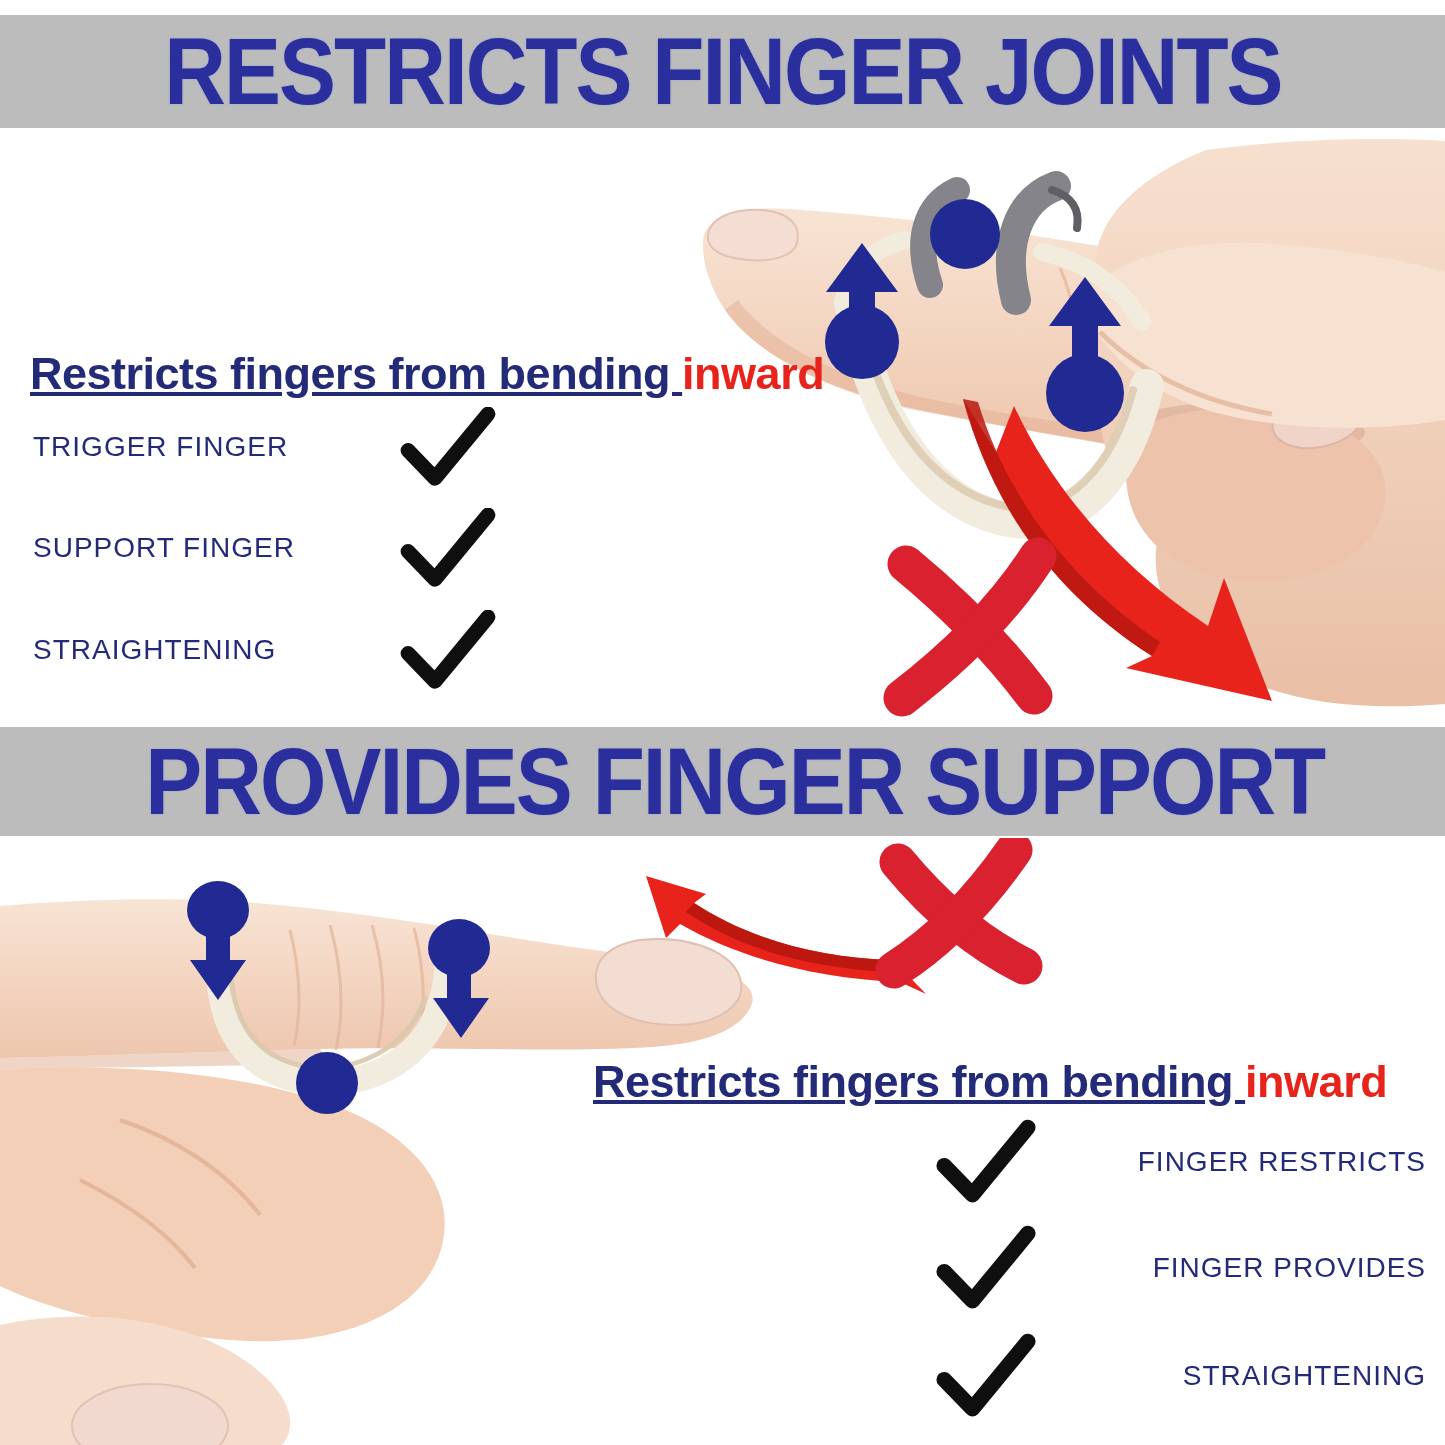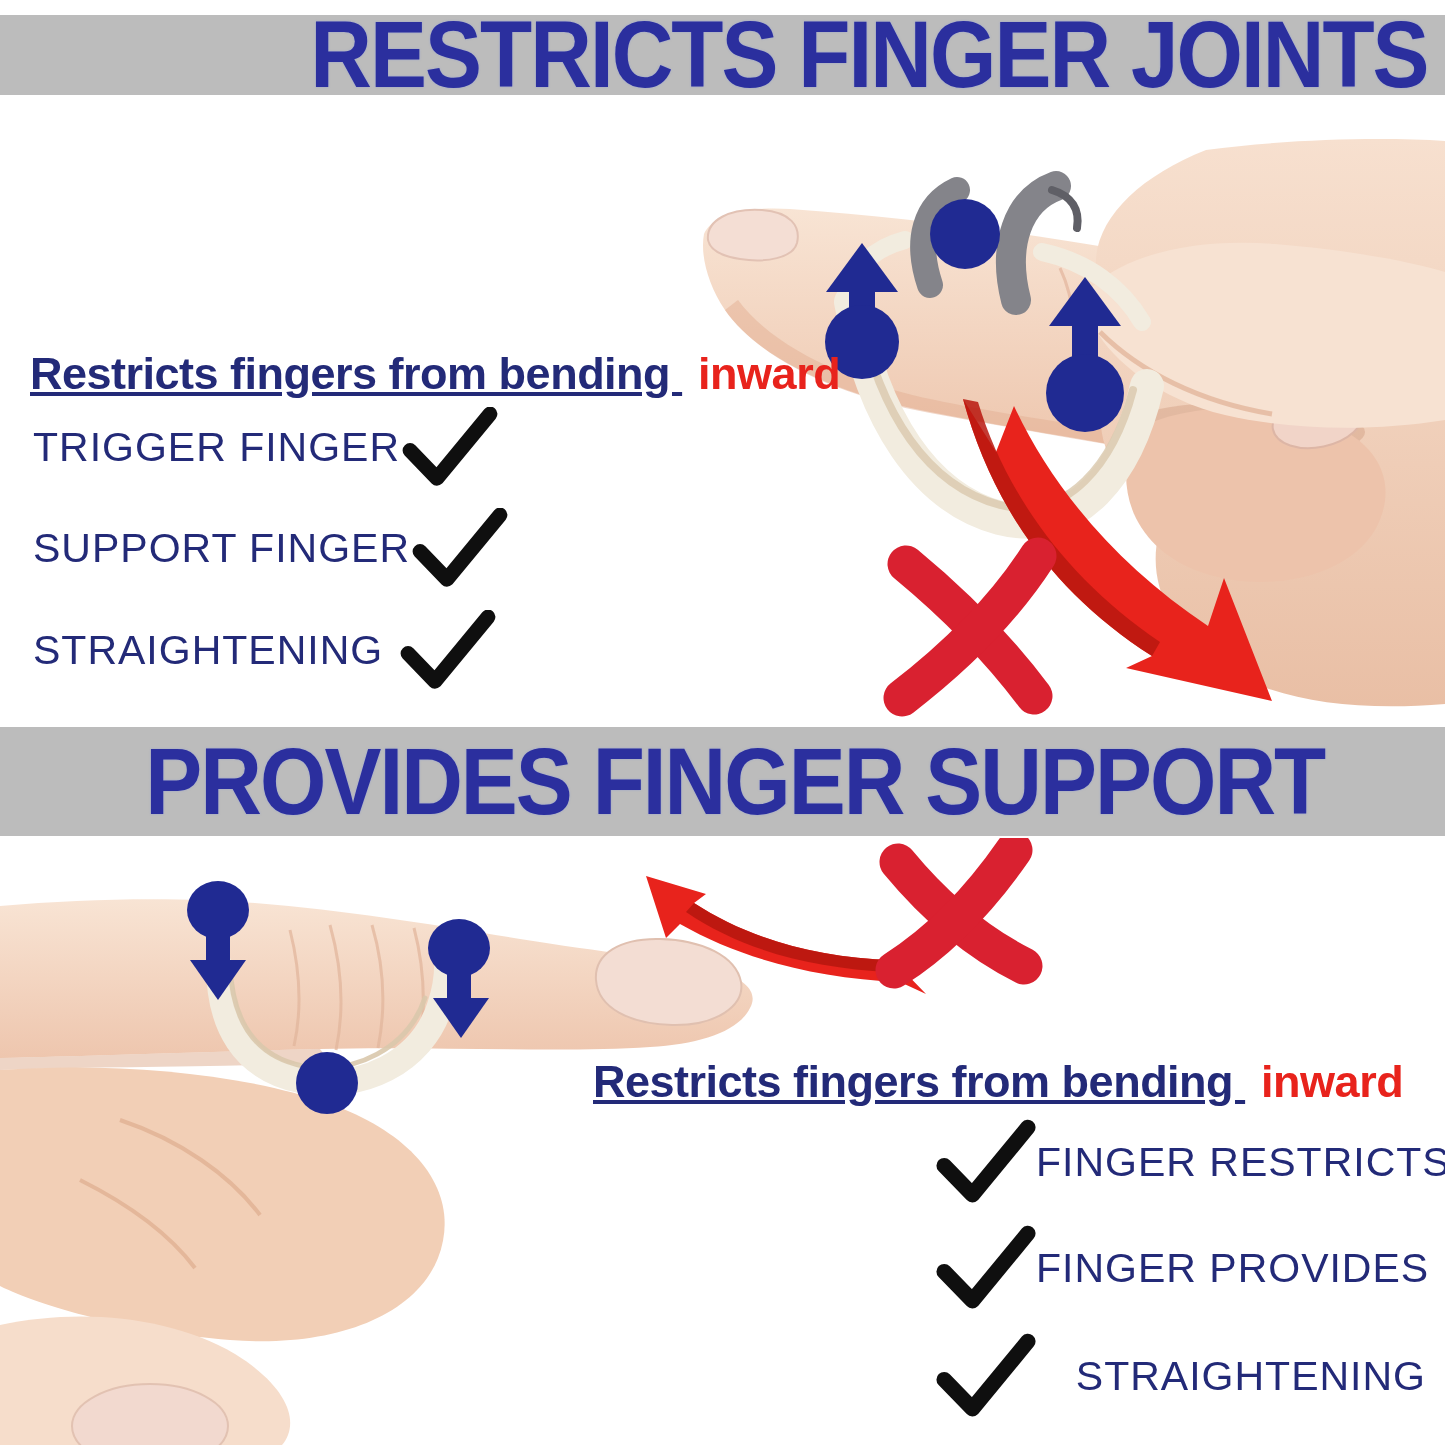--- a/index.html
+++ b/index.html
@@ -1,40 +1,40 @@
 <!DOCTYPE html>
 <html style="--header_bar: #bcbcbc; --header_text: #2b2f9e; --body_text: #232a78; --highlight_red: #e8231c; --wrong_red: #d92130; --check_black: #0f0f0f; --arrow_blue: #202a92; --skin: #f4d9c6; --splint: #f2ecdf; --clip_gray: #84848a;"><head>
 <meta charset="utf-8">
 <style>
   html,body{margin:0;padding:0;background:#ffffff;}
   body{font-family:"Liberation Sans","DejaVu Sans",sans-serif;}
   .canvas{position:relative;width:1445px;height:1445px;background:#ffffff;overflow:hidden;}
 
   .bar{position:absolute;left:0;width:1445px;background:var(--header_bar);
        display:flex;align-items:center;justify-content:center;}
-  .bar-top{top:15px;height:80px;justify-content:flex-end;}
+  .bar-top{top:15px;height:113px;}
   .bar-bottom{top:727px;height:109px;padding-left:12px;}
   .bar-title{font-weight:bold;font-size:88px;letter-spacing:-2px;color:var(--header_text);
              transform:scale(.97,1.08);white-space:nowrap;
              text-shadow:0 0 2px rgba(120,140,230,.55);}
 
   .illus{position:absolute;left:0;}
   .illus-top{top:128px;height:599px;width:1445px;}
   .illus-bottom{top:838px;height:607px;width:1445px;}
 
   .caption{position:absolute;font-weight:bold;font-size:45px;letter-spacing:-.5px;white-space:nowrap;}
   .caption .pre{color:var(--body_text);text-decoration:underline;}
-  .caption .hl{color:var(--highlight_red);margin-left:16px;}
+  .caption .hl{color:var(--highlight_red);}
   .caption-top{left:30px;top:348px;}
   .caption-bottom{left:593px;top:1056px;}
 
   .chk-row{position:absolute;display:flex;align-items:center;justify-content:space-between;}
   .chk-row-top{left:33px;width:465px;height:84px;}
   .chk-row-bottom{left:936px;width:490px;height:92px;}
-  .chk-label{font-size:41px;color:var(--body_text);letter-spacing:1px;white-space:nowrap;}
+  .chk-label{font-size:28px;color:var(--body_text);letter-spacing:1px;white-space:nowrap;}
   .chk-icon{flex:0 0 auto;}
   .chk-icon path{stroke:var(--check_black);stroke-width:17;fill:none;
                  stroke-linecap:round;stroke-linejoin:round;}
 
   .blue{fill:var(--arrow_blue);}
   .redfill{fill:var(--highlight_red);}
   .redface{fill:#b8170f;}
   .xstroke{stroke:var(--wrong_red);stroke-width:37;fill:none;stroke-linecap:round;}
   .splintband{stroke:var(--splint);fill:none;stroke-linecap:round;}
   .splintshade{stroke:#d9c8ac;fill:none;stroke-linecap:round;}

